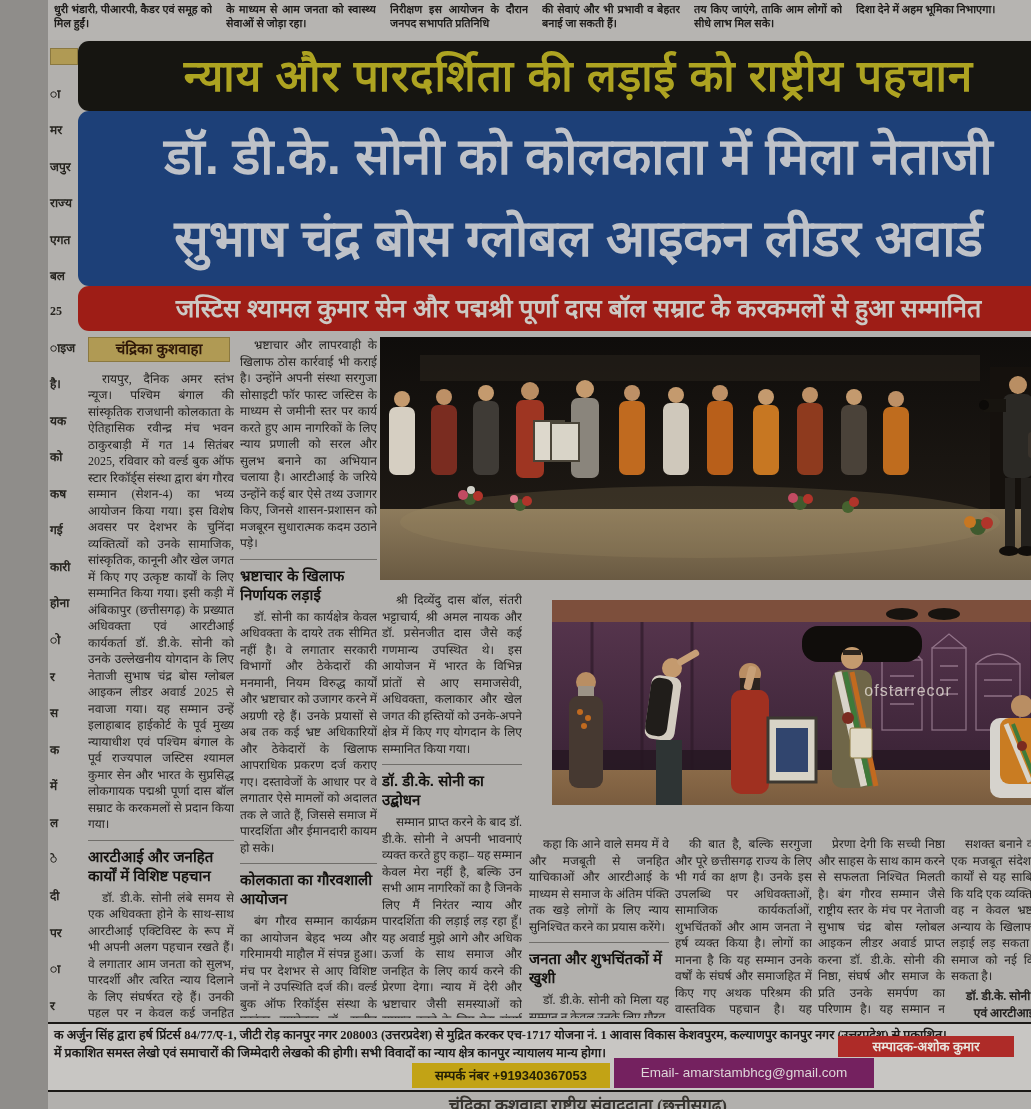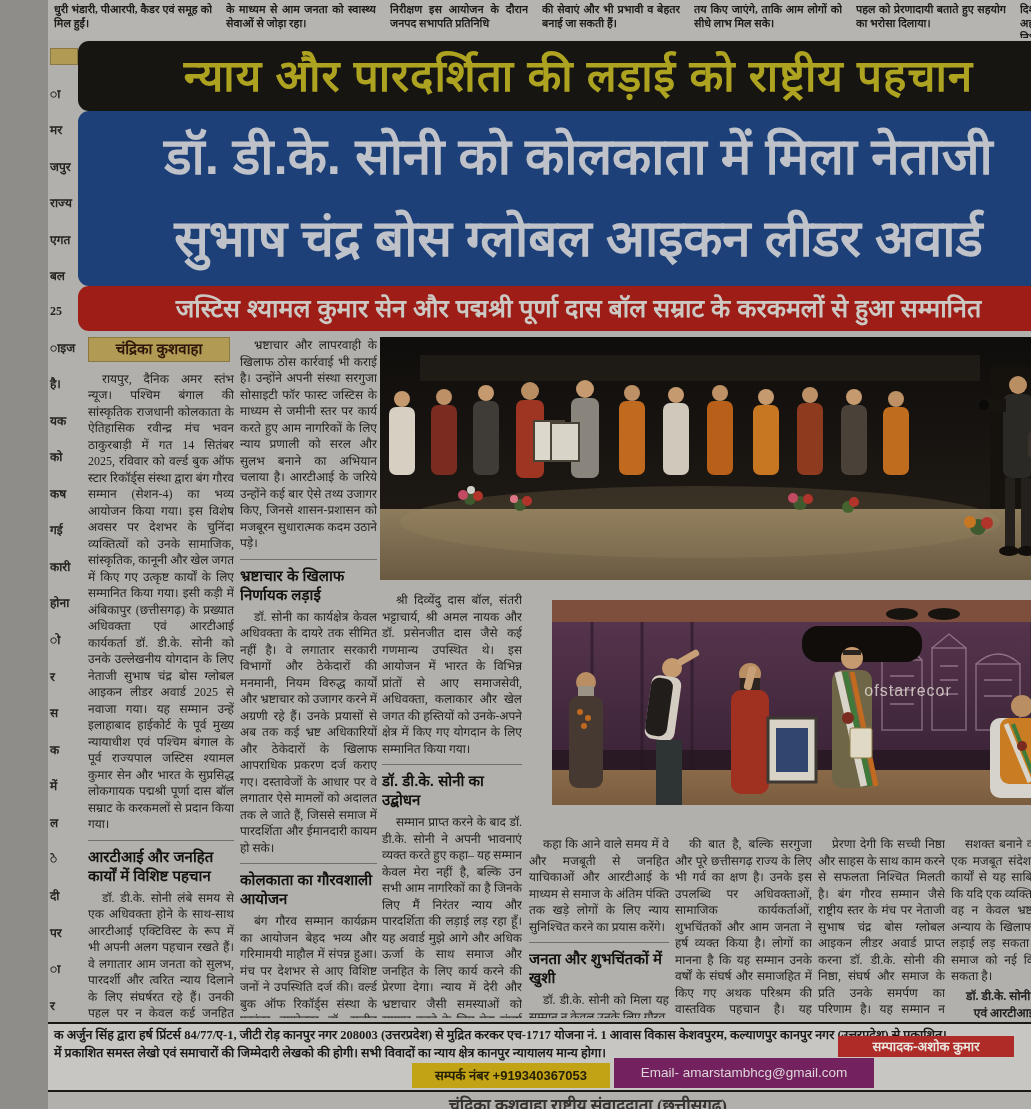--- a/index.html
+++ b/index.html
@@ -83,21 +83,20 @@
 <body>
 
 <div id="page">
 
   <div class="top-strip">
     <div style="flex:0 0 158px">धुरी भंडारी, पीआरपी, कैडर एवं समूह को मिल हुईं।</div>
     <div style="flex:0 0 150px">के माध्यम से आम जनता को स्वास्थ्य सेवाओं से जोड़ा रहा।</div>
     <div style="flex:0 0 138px">निरीक्षण इस आयोजन के दौरान जनपद सभापति प्रतिनिधि</div>
     <div style="flex:0 0 138px">की सेवाएं और भी प्रभावी व बेहतर बनाई जा सकती हैं।</div>
     <div style="flex:0 0 148px">तय किए जाएंगे, ताकि आम लोगों को सीधे लाभ मिल सके।</div>
-    <div style="flex:0 0 150px">पहल को प्रेरणादायी बताते हुए सहयोग का भरोसा दिलाया।</div>
     <div style="flex:1">दिशा देने में अहम भूमिका निभाएगा।</div>
   </div>
 
   <div class="left-edge">
     <i class="tan-chip"></i>
   <span>ा</span>
       <span>मर</span>
       <span>जपुर</span>
       <span>राज्य</span>
       <span>एगत</span>

